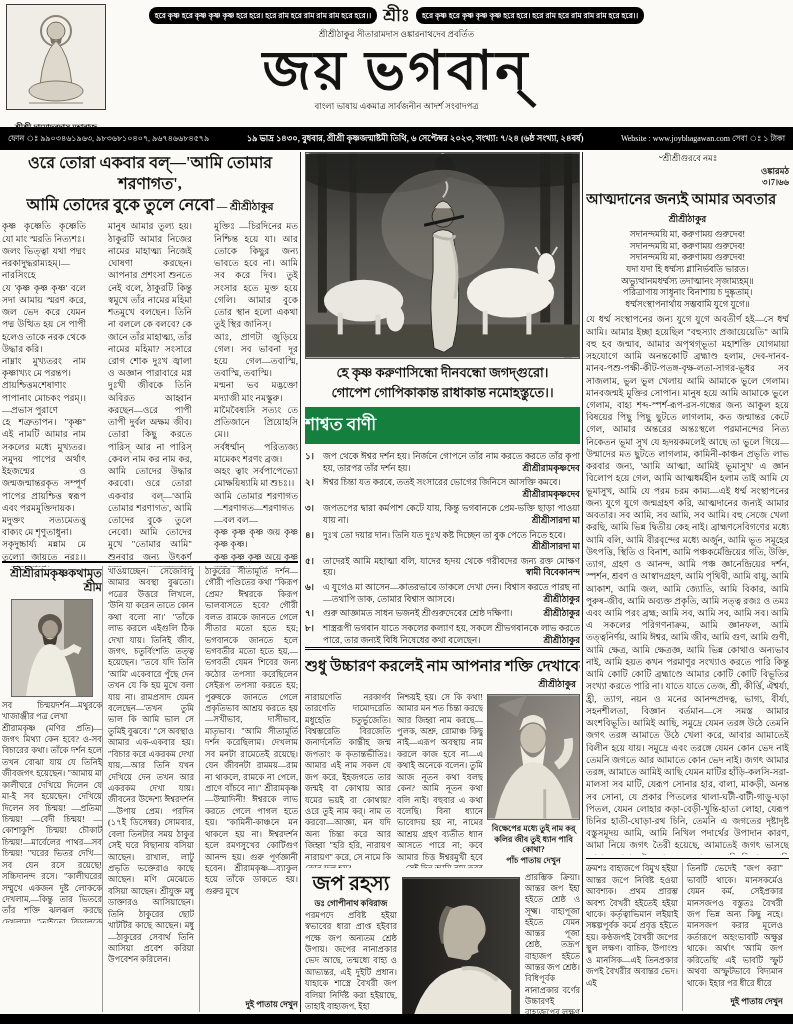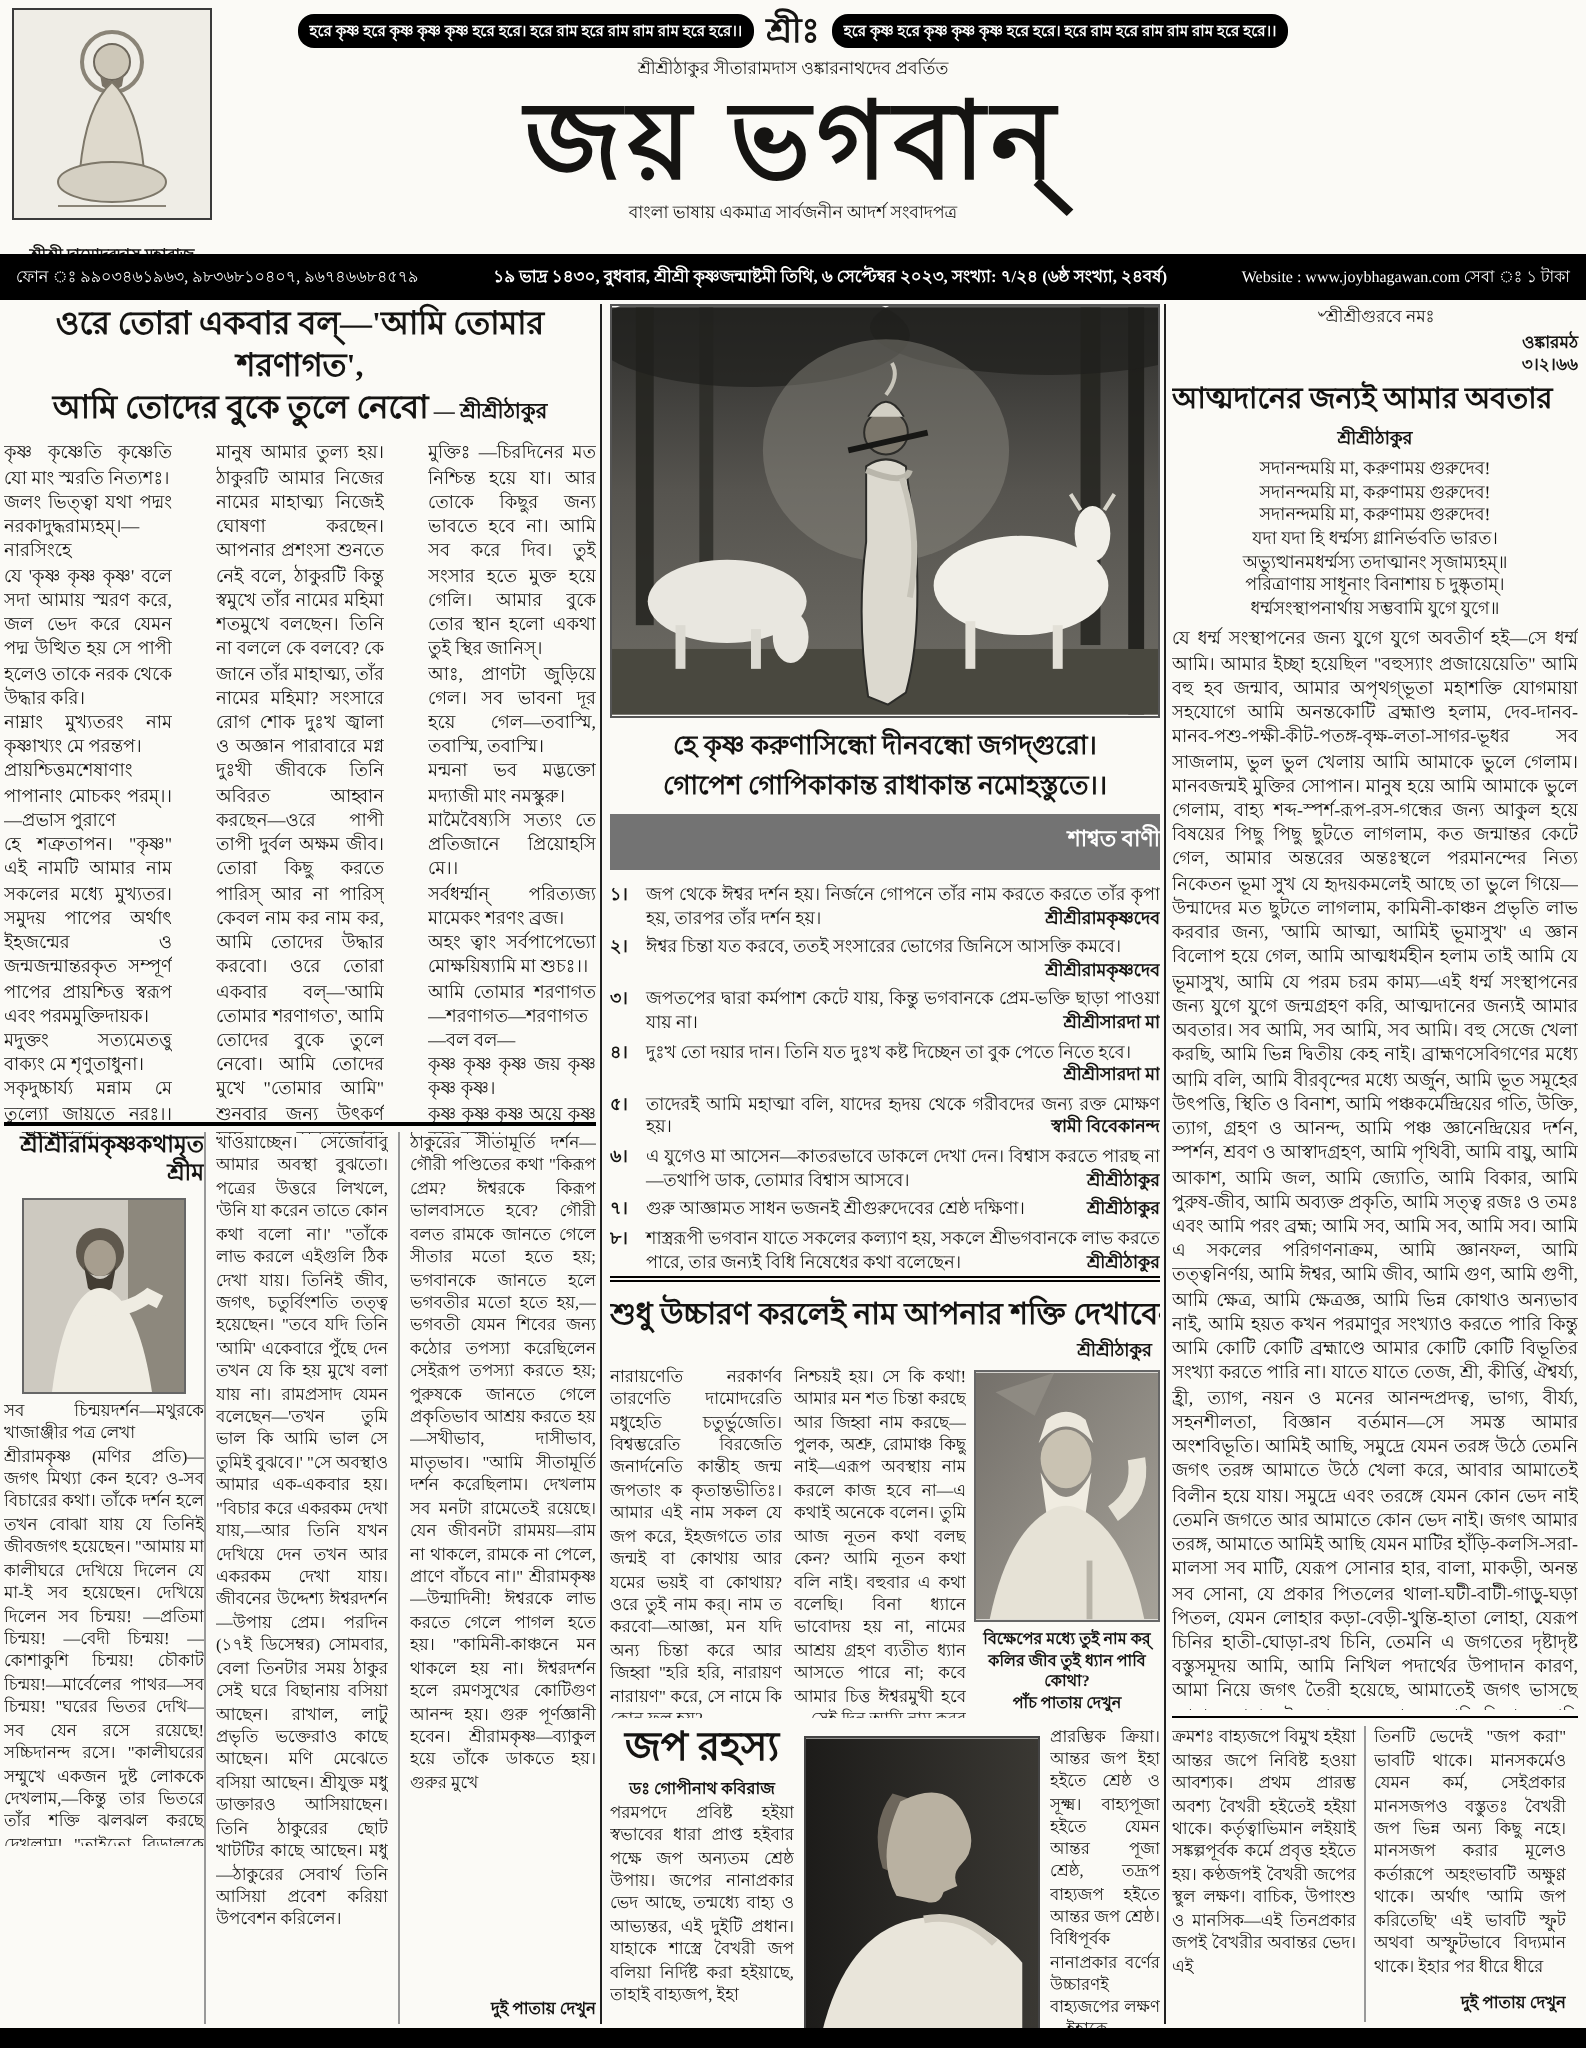--- a/index.html
+++ b/index.html
@@ -39,21 +39,21 @@
   .kb{width:98px;flex:none;box-sizing:border-box;padding:0 5px;border-left:1px solid #999;border-right:1px solid #999;overflow:hidden;}
   .kc{width:98px;flex:none;box-sizing:border-box;padding-left:5px;overflow:hidden;}
   .s85{font-size:8.4px;}
   .contlink{text-align:right;font-weight:bold;font-size:8.3px;}
   .v1{left:300px;top:152px;width:1px;height:860px;background:#222;}
   .v2{left:582px;top:152px;width:1px;height:860px;background:#222;}
   
   .middle{left:305px;top:152px;width:275px;height:862px;}
   .krishna{width:273px;height:205px;border:1px solid #555;display:block;}
   .kcaption{font-size:13px;font-weight:bold;text-align:center;line-height:1.5;margin-top:4px;}
-  .banner{margin-top:5px;background:#737373;color:#fff;text-align:right;font-size:11px;font-weight:bold;padding:4px 0 5px;}
+  .banner{margin-top:5px;background:#15803d;color:#fff;text-align:left;font-size:17px;font-weight:bold;padding:4px 0 5px;}
   .ewlist{margin-top:7px;height:194px;overflow:hidden;}
   .ew{display:flex;gap:4px;margin-bottom:3px;}
   .ew-n{font-weight:bold;width:14px;flex:none;font-size:8.8px;line-height:1.32;}
   .ew-t{flex:1;font-size:8.8px;line-height:1.32;text-align:justify;}
   .ew-s{float:right;font-weight:bold;}
   .mrule{border-top:3px double #000;margin-top:2px;}
   .uhead{font-size:15px;font-weight:bold;text-align:center;margin-top:4px;white-space:nowrap;overflow:hidden;}
   .ubyline{text-align:right;font-size:9px;font-weight:bold;padding-right:4px;line-height:1.2;}
   .ubody{position:relative;height:176px;margin-top:2px;}
   .uc1{position:absolute;left:0;top:0;width:86px;height:176px;}
@@ -296,21 +296,21 @@
         <path d="M8 150 q12 -50 46 -58 q32 -7 56 22 l0 36 z" fill="#e9e5da"></path>
         <path d="M60 92 q20 -4 36 12" stroke="#cfcabe" stroke-width="4" fill="none"></path>
       </svg>
       <div class="jc2 bt">প্রারম্ভিক ক্রিয়া। আন্তর জপ ইহা হইতে শ্রেষ্ঠ ও সূক্ষ্ম। বাহ্যপূজা হইতে যেমন আন্তর পূজা শ্রেষ্ঠ, তদ্রূপ বাহ্যজপ হইতে আন্তর জপ শ্রেষ্ঠ। বিধিপূর্বক নানাপ্রকার বর্ণের উচ্চারণই বাহ্যজপের লক্ষণ—ইহাকে আচার্যগণ বিকল্পাত্মক সঙ্কল্প বলিয়া উল্লেখ করিয়াছেন। যিনি পরমপথের ও পরমপদের অভিলাষী, তাঁহার পক্ষে</div>
     </div>
   </div>
 
   <div class="abs rightcol">
     <div class="rinv">৺শ্রীশ্রীগুরবে নমঃ</div>
     <div class="rmeta">ওঙ্কারমঠ</div>
-    <div class="rmeta">৩।২।৬৬</div>
+    <div class="rmeta">৩।7।৬৬</div>
     <div class="rhead">আত্মদানের জন্যই আমার অবতার</div>
     <div class="rby">শ্রীশ্রীঠাকুর</div>
     <div class="rverse">
       <span>সদানন্দময়ি মা,  করুণাময় গুরুদেব!</span><br>
       <span>সদানন্দময়ি মা,  করুণাময় গুরুদেব!</span><br>
       <span>সদানন্দময়ি মা,  করুণাময় গুরুদেব!</span><br>
       <span>যদা যদা হি ধর্ম্মস্য গ্লানির্ভবতি ভারত।</span><br>
       <span>অভ্যুত্থানমধর্ম্মস্য তদাত্মানং সৃজাম্যহম্‌॥</span><br>
       <span>পরিত্রাণায় সাধূনাং বিনাশায় চ দুষ্কৃতাম্‌।</span><br>
       <span>ধর্ম্মসংস্থাপনার্থায় সম্ভবামি যুগে যুগে॥</span>

